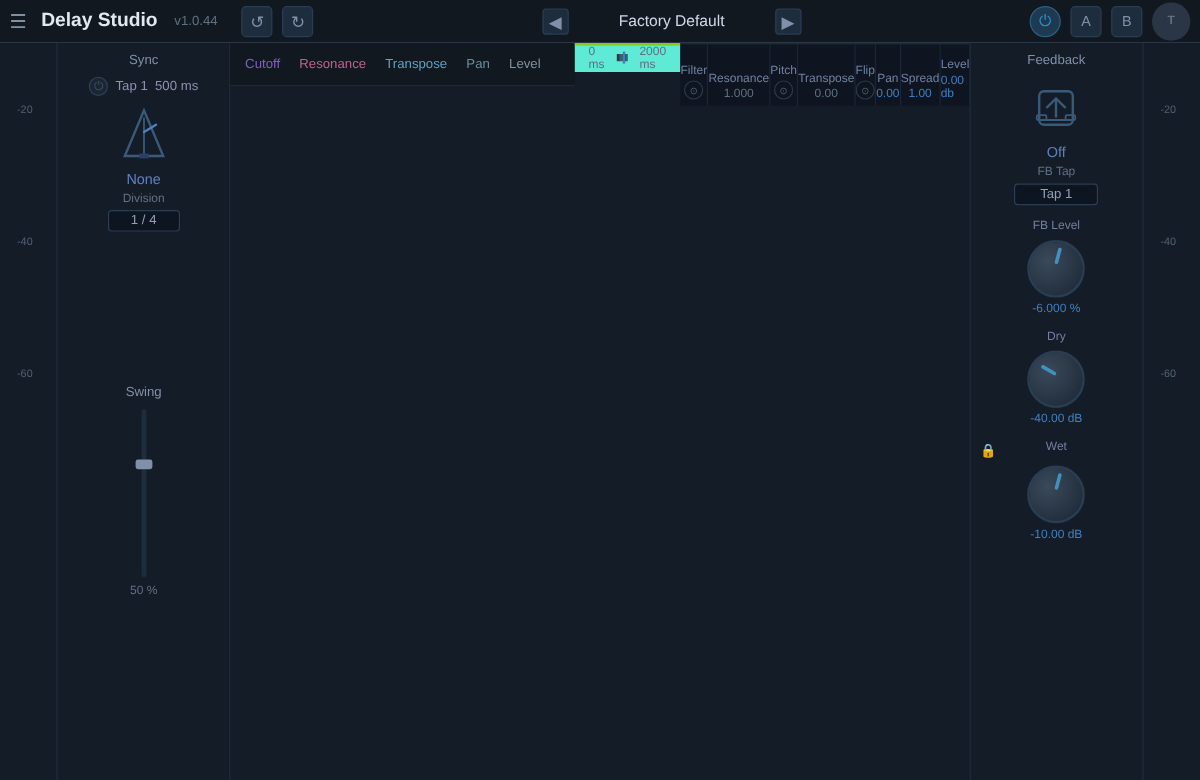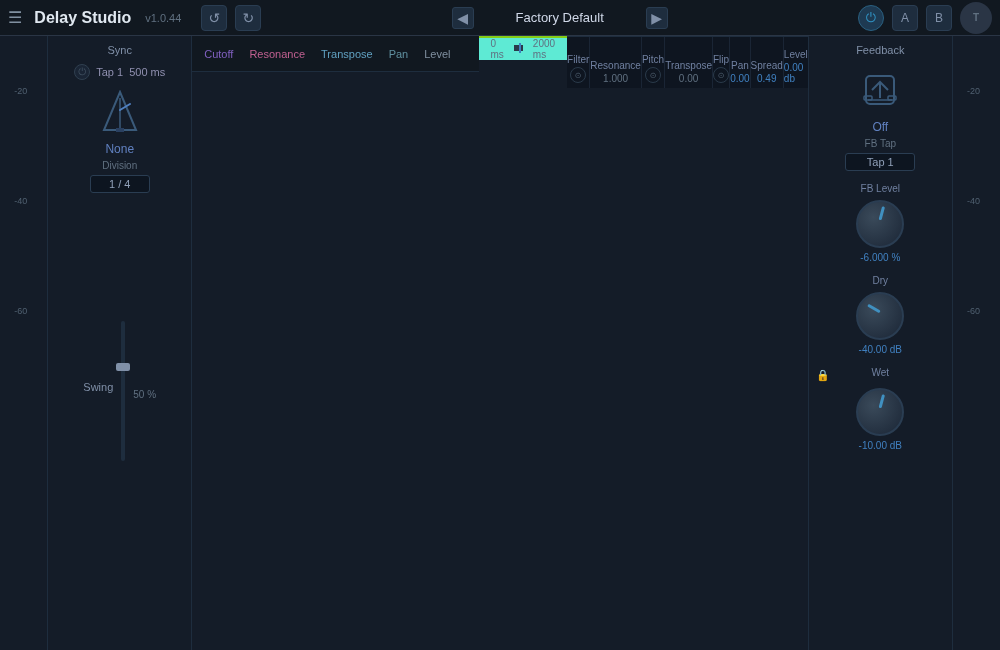--- a/index.html
+++ b/index.html
@@ -230,21 +230,21 @@
       font-size: 11px;
       padding: 2px 6px;
       border-radius: 3px;
       width: 60px;
       text-align: center;
       margin-bottom: 8px;
     }
 
     .swing-section {
       display: flex;
-      flex-direction: row;
+      flex-direction: column;
       align-items: center;
       margin-top: 120px;
     }
     .swing-label {
       font-size: 11px;
       color: #8090a8;
       margin-bottom: 8px;
     }
     .swing-slider-container {
       position: relative;
@@ -617,21 +617,21 @@
       <div class="param-col" data-name="param-col-flip">
         <span class="param-col-name" data-name="param-flip-label">Flip</span>
         <div class="param-col-icon" data-name="flip-icon">⊙</div>
       </div>
       <div class="param-col" data-name="param-col-pan">
         <span class="param-col-name" data-name="param-pan-label">Pan</span>
         <span class="param-col-value" data-name="param-pan-value">0.00</span>
       </div>
       <div class="param-col" data-name="param-col-spread">
         <span class="param-col-name" data-name="param-spread-label">Spread</span>
-        <span class="param-col-value" data-name="param-spread-value">0.49</span>
+        <span class="param-col-value" data-name="param-spread-value">1.00</span>
       </div>
       <div class="param-col" data-name="param-col-level">
         <span class="param-col-name" data-name="param-level-label">Level</span>
         <span class="param-col-value" data-name="param-level-value">0.00 db</span>
       </div>
     </div>
   </div>
 
   <div class="feedback-panel" data-name="feedback-panel">
     <span class="fb-label" data-name="feedback-label">Feedback</span>

